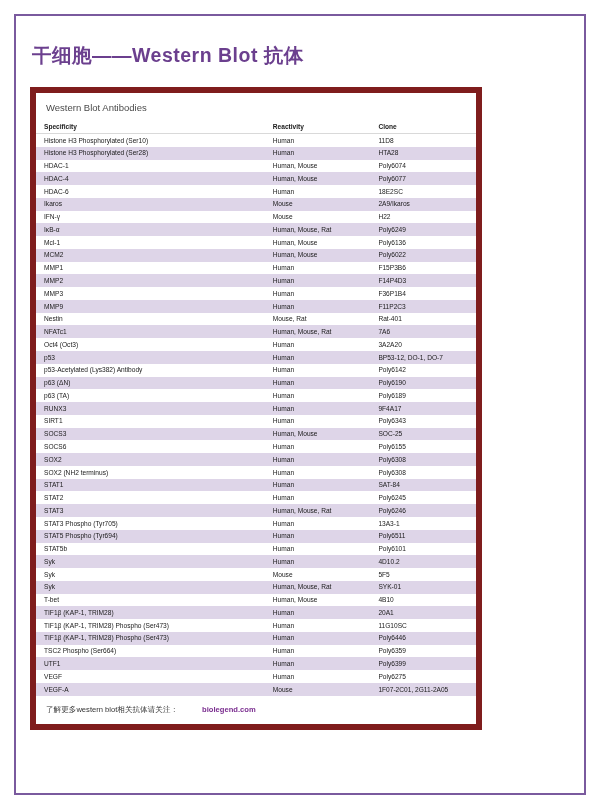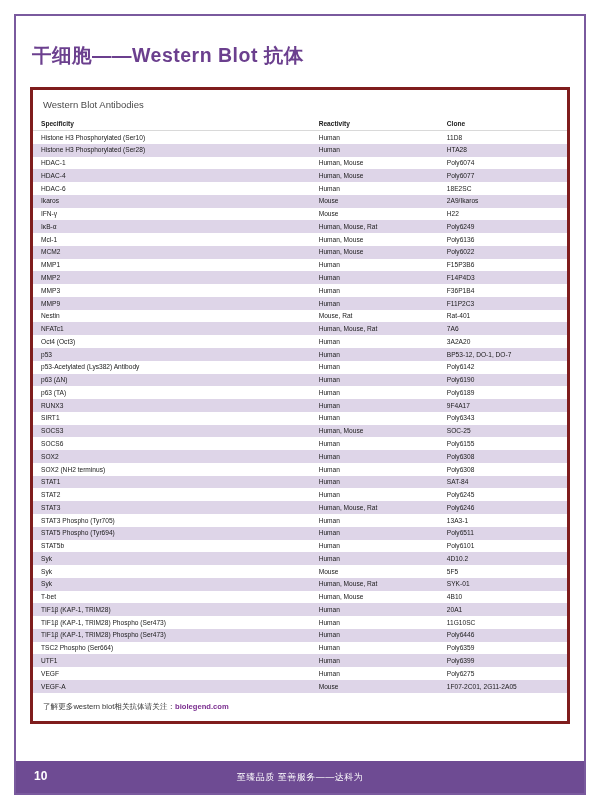--- a/index.html
+++ b/index.html
@@ -29,22 +29,22 @@
   }
   .page-title {
     font-size: 19.5px;
     color: #6b3f8e;
     letter-spacing: 0.5px;
     margin: 0 0 18px 2px;
     font-weight: bold;
     padding-top: 8px;
   }
   .table-wrap {
-    border: 3px solid #7f1d1d;
-    width: 540px;
+    border: 6px solid #7f1d1d;
+    width: 452px;
     background: #ffffff;
   }
   .table-caption {
     font-size: 9.5px;
     color: #4a4a4a;
     padding: 9px 10px 7px 10px;
     background: #ffffff;
   }
   table {
     border-collapse: collapse;
@@ -76,20 +76,21 @@
   col.c3 { width: 24%; }
   .table-footer {
     font-size: 7.6px;
     color: #333333;
     padding: 9px 10px 9px 10px;
     background: #ffffff;
   }
   .table-footer .brand {
     color: #7a2d8f;
     font-weight: bold;
+    margin-left: 24px;
   }
   
   .footer-bar {
     position: absolute;
     left: 16px; top: 761px;
     width: 568px; height: 32px;
     background: #6e4b93;
     color: #ffffff;
   }
   .footer-page {
@@ -360,18 +361,14 @@
           </tbody>
       </table>
 
       <div class="table-footer">
         <span>了解更多western blot相关抗体请关注：</span><span class="brand">biolegend.com</span>
       </div>
     </div>
 
   </div>
 
-  <div class="footer-bar">
-    <div class="footer-page">10</div>
-    <div class="footer-slogan">至臻品质 至善服务——达科为</div>
-  </div>
 
 </div>
 
 </body></html>

